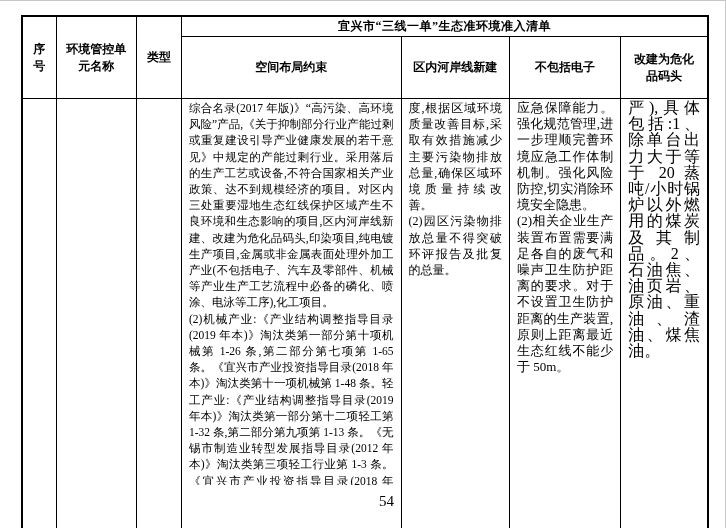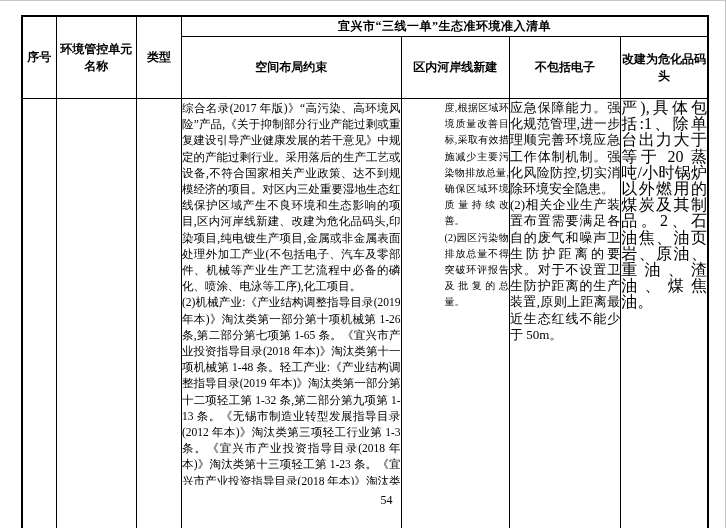--- a/index.html
+++ b/index.html
@@ -20,21 +20,21 @@
   }
   table.doc-table {
     position: absolute;
     left: 21px; top: 14px;
     width: 688px;
     border-collapse: collapse;
     table-layout: fixed;
   }
   table.doc-table td {
     border: 1px solid #000;
-    padding: 1px 0;
+    padding: 1px 7px;
     overflow: hidden;
   }
   table.doc-table { border: 2px solid #000; }
   tr.title-row { height: 19px; }
   tr.subhdr-row { height: 62px; }
   tr.body-row { height: 439px; }
   td.hdr {
     text-align: center;
     vertical-align: middle;
     font-weight: bold;
@@ -46,29 +46,29 @@
     vertical-align: top;
   }
   .cell-text {
     white-space: pre-line;
     text-align: justify;
     line-height: 16.2px;
     height: 385px;
     overflow: hidden;
   }
   .c-spatial   { font-size: 11.5px; }
-  .c-pollutant { font-size: 10px; margin-left: 43px; }
+  .c-pollutant { font-size: 12px; }
   .c-risk      { font-size: 13px; }
   .c-resource  { font-size: 16px; }
   .page-number {
     position: absolute;
     left: 0; right: 0;
     top: 492px;
     text-align: center;
-    font-size: 12px;
+    font-size: 15px;
     margin-left: 48px;
   }
 </style>
 </head>
 <body>
 
 <div class="page">
 
   <table class="doc-table">
     <colgroup>

